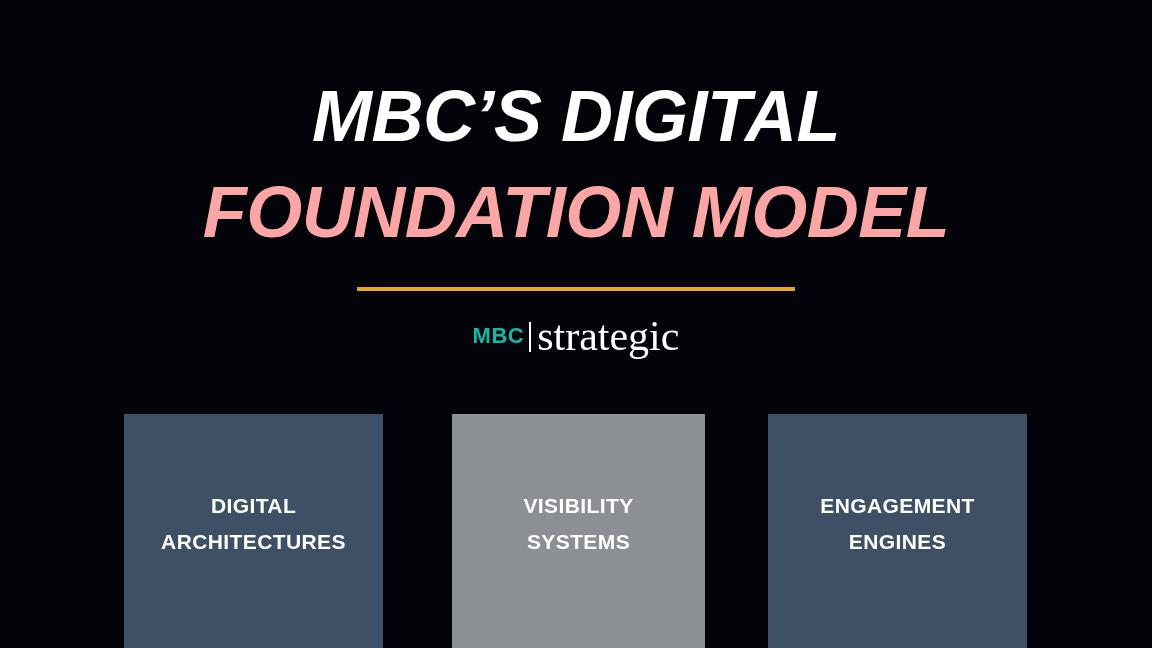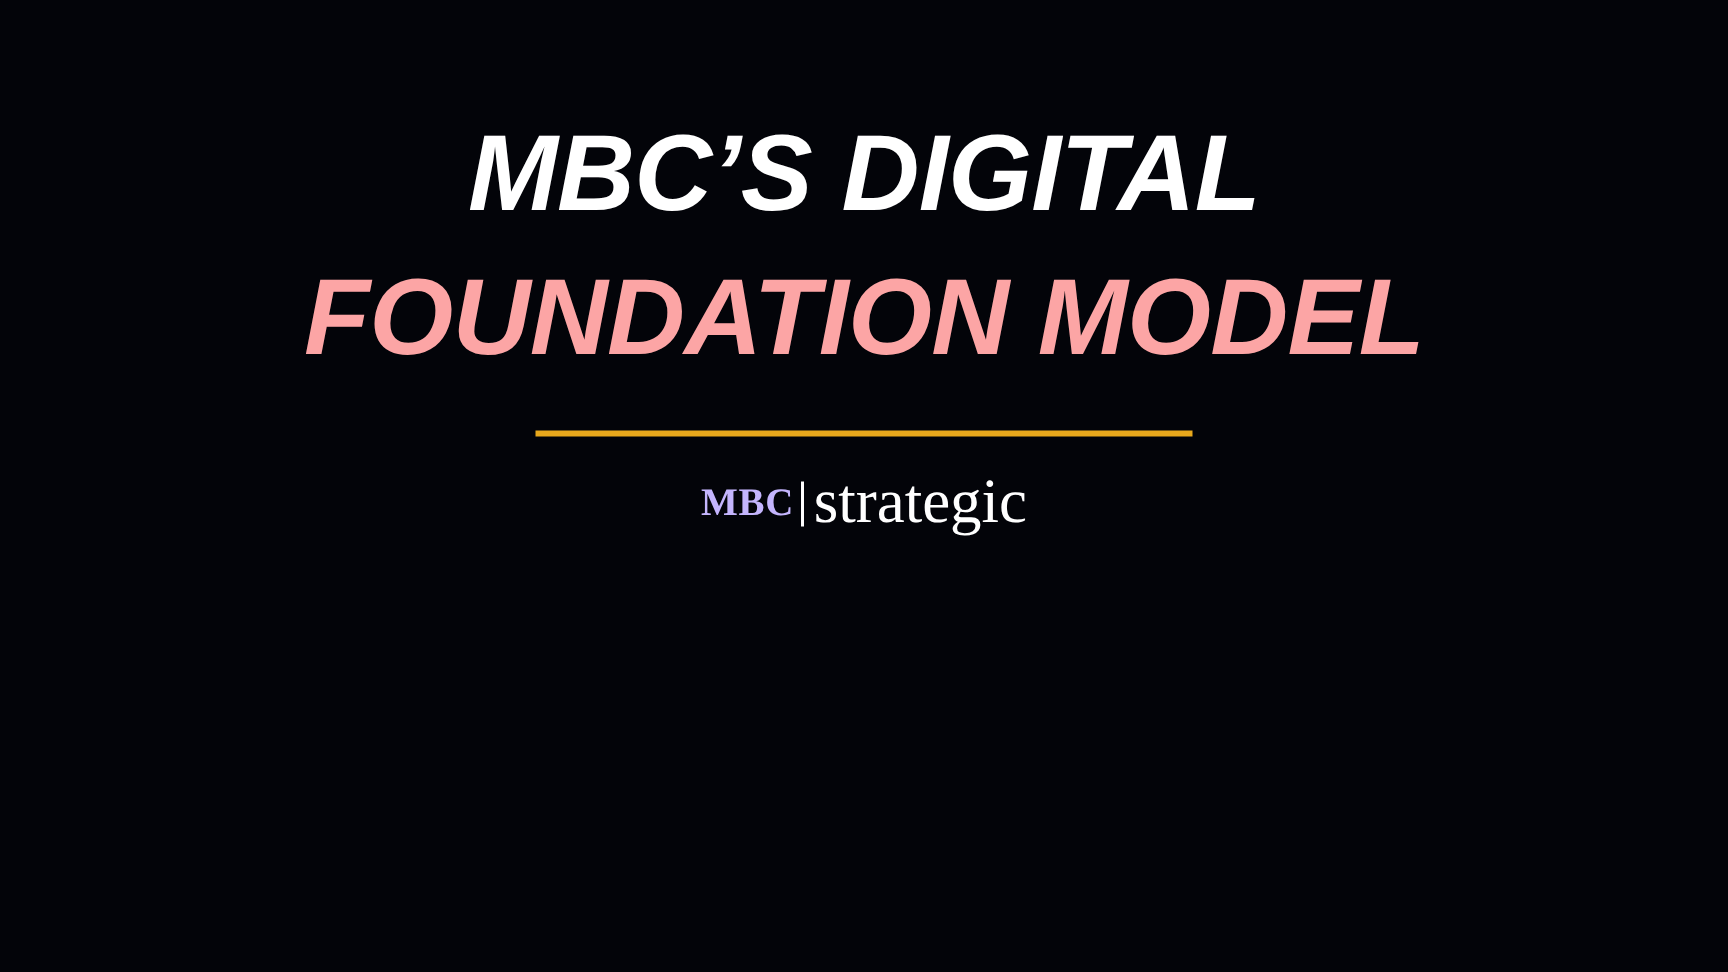--- a/index.html
+++ b/index.html
@@ -60,26 +60,26 @@
     position: absolute;
     top: 318px;
     left: 0;
     width: 1152px;
     text-align: center;
     white-space: nowrap;
     line-height: 34px;
   }
 
   #logo-mbc {
-    font-family: Liberation Serif, serif;
+    font-family: Liberation Sans, sans-serif;
     font-weight: bold;
-    font-size: 26px;
+    font-size: 22px;
     font-variant: small-caps;
     letter-spacing: 0.5px;
-    color: #c4b5fd;
+    color: #14b8a6;
     vertical-align: middle;
   }
 
   #logo-divider-bar {
     display: inline-block;
     width: 2px;
     height: 30px;
     background: #ffffff;
     margin: 0 6px 0 5px;
     vertical-align: middle;
@@ -138,13 +138,37 @@
     <span class="title-line" style="color: rgb(255, 255, 255);">MBC’S DIGITAL</span>
     <span class="title-line" style="color: #fca5a5;">FOUNDATION MODEL</span>
   </div>
 
   <div id="gold-divider" style="background: rgb(232, 168, 28);"></div>
 
   <div id="logo" style="color: rgb(255, 255, 255);">
     <span id="logo-mbc">MBC</span><span id="logo-divider-bar"></span><span id="logo-strategic">strategic</span>
   </div>
 
+  <div id="pillars">
+
+    <div class="pillar-card" id="pillar-1" style="background: rgb(61, 80, 102); left: 124px; width: 259px;">
+      <div class="pillar-label">
+        <span class="lbl-line">DIGITAL</span>
+        <span class="lbl-line">ARCHITECTURES</span>
+      </div>
+    </div>
+
+    <div class="pillar-card" id="pillar-2" style="background: rgb(140, 144, 148); left: 452px; width: 253px;">
+      <div class="pillar-label">
+        <span class="lbl-line">VISIBILITY</span>
+        <span class="lbl-line">SYSTEMS</span>
+      </div>
+    </div>
+
+    <div class="pillar-card" id="pillar-3" style="background: rgb(61, 80, 102); left: 768px; width: 259px;">
+      <div class="pillar-label">
+        <span class="lbl-line">ENGAGEMENT</span>
+        <span class="lbl-line">ENGINES</span>
+      </div>
+    </div>
+
+  </div>
 </div>
 
 </body></html>

